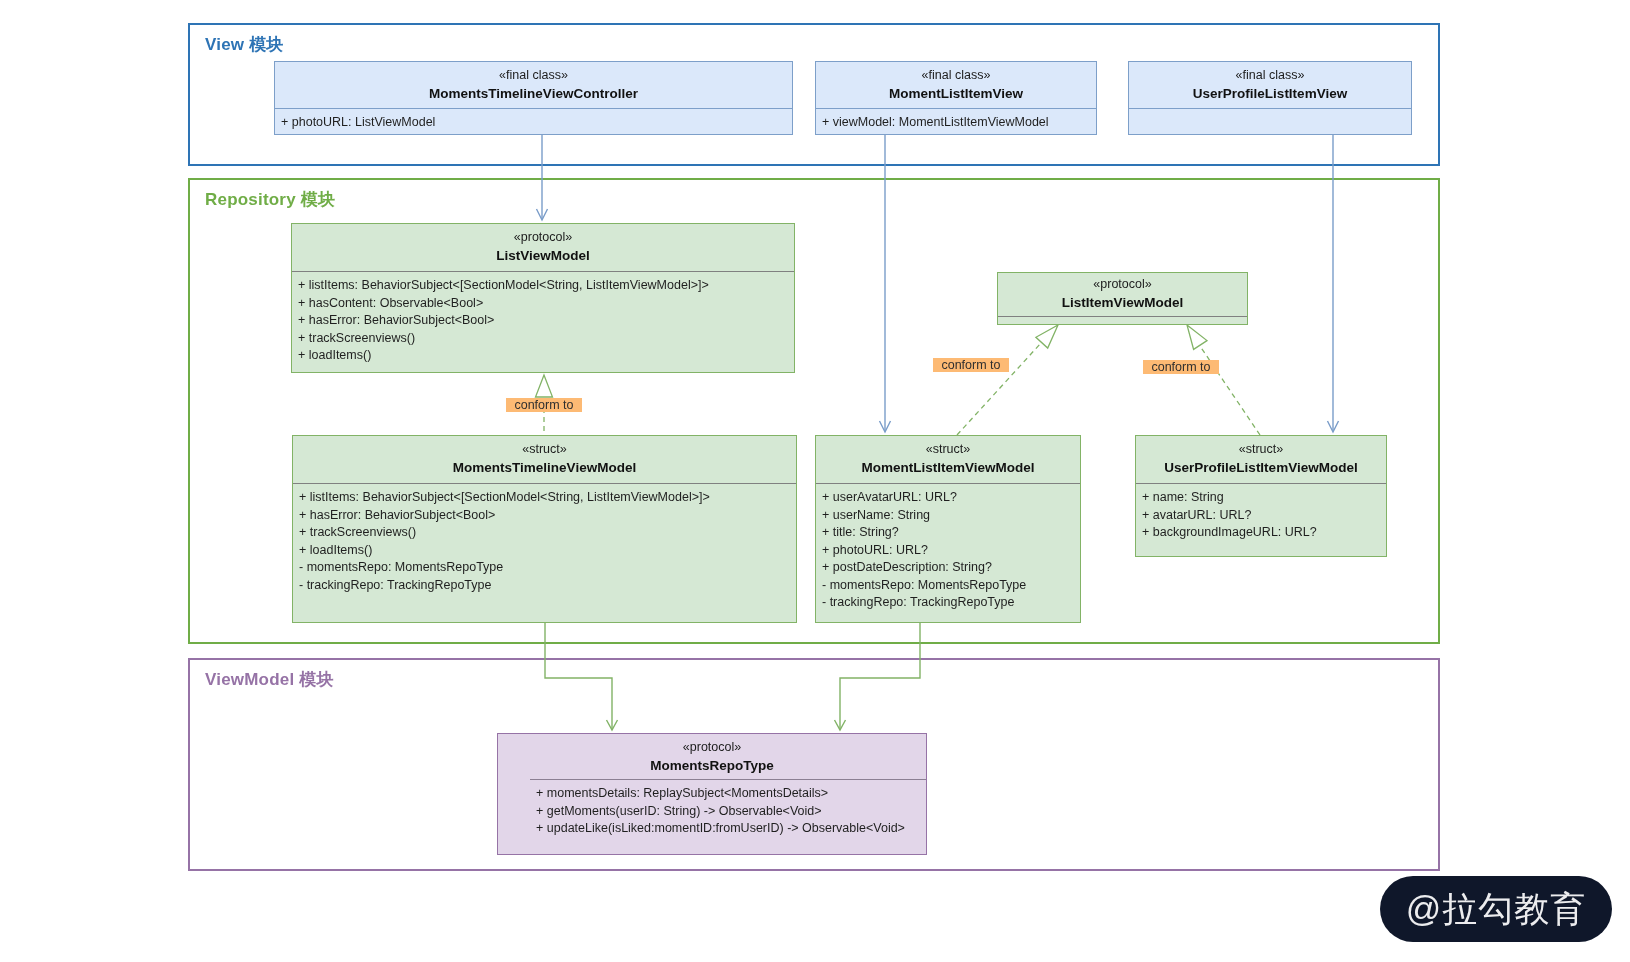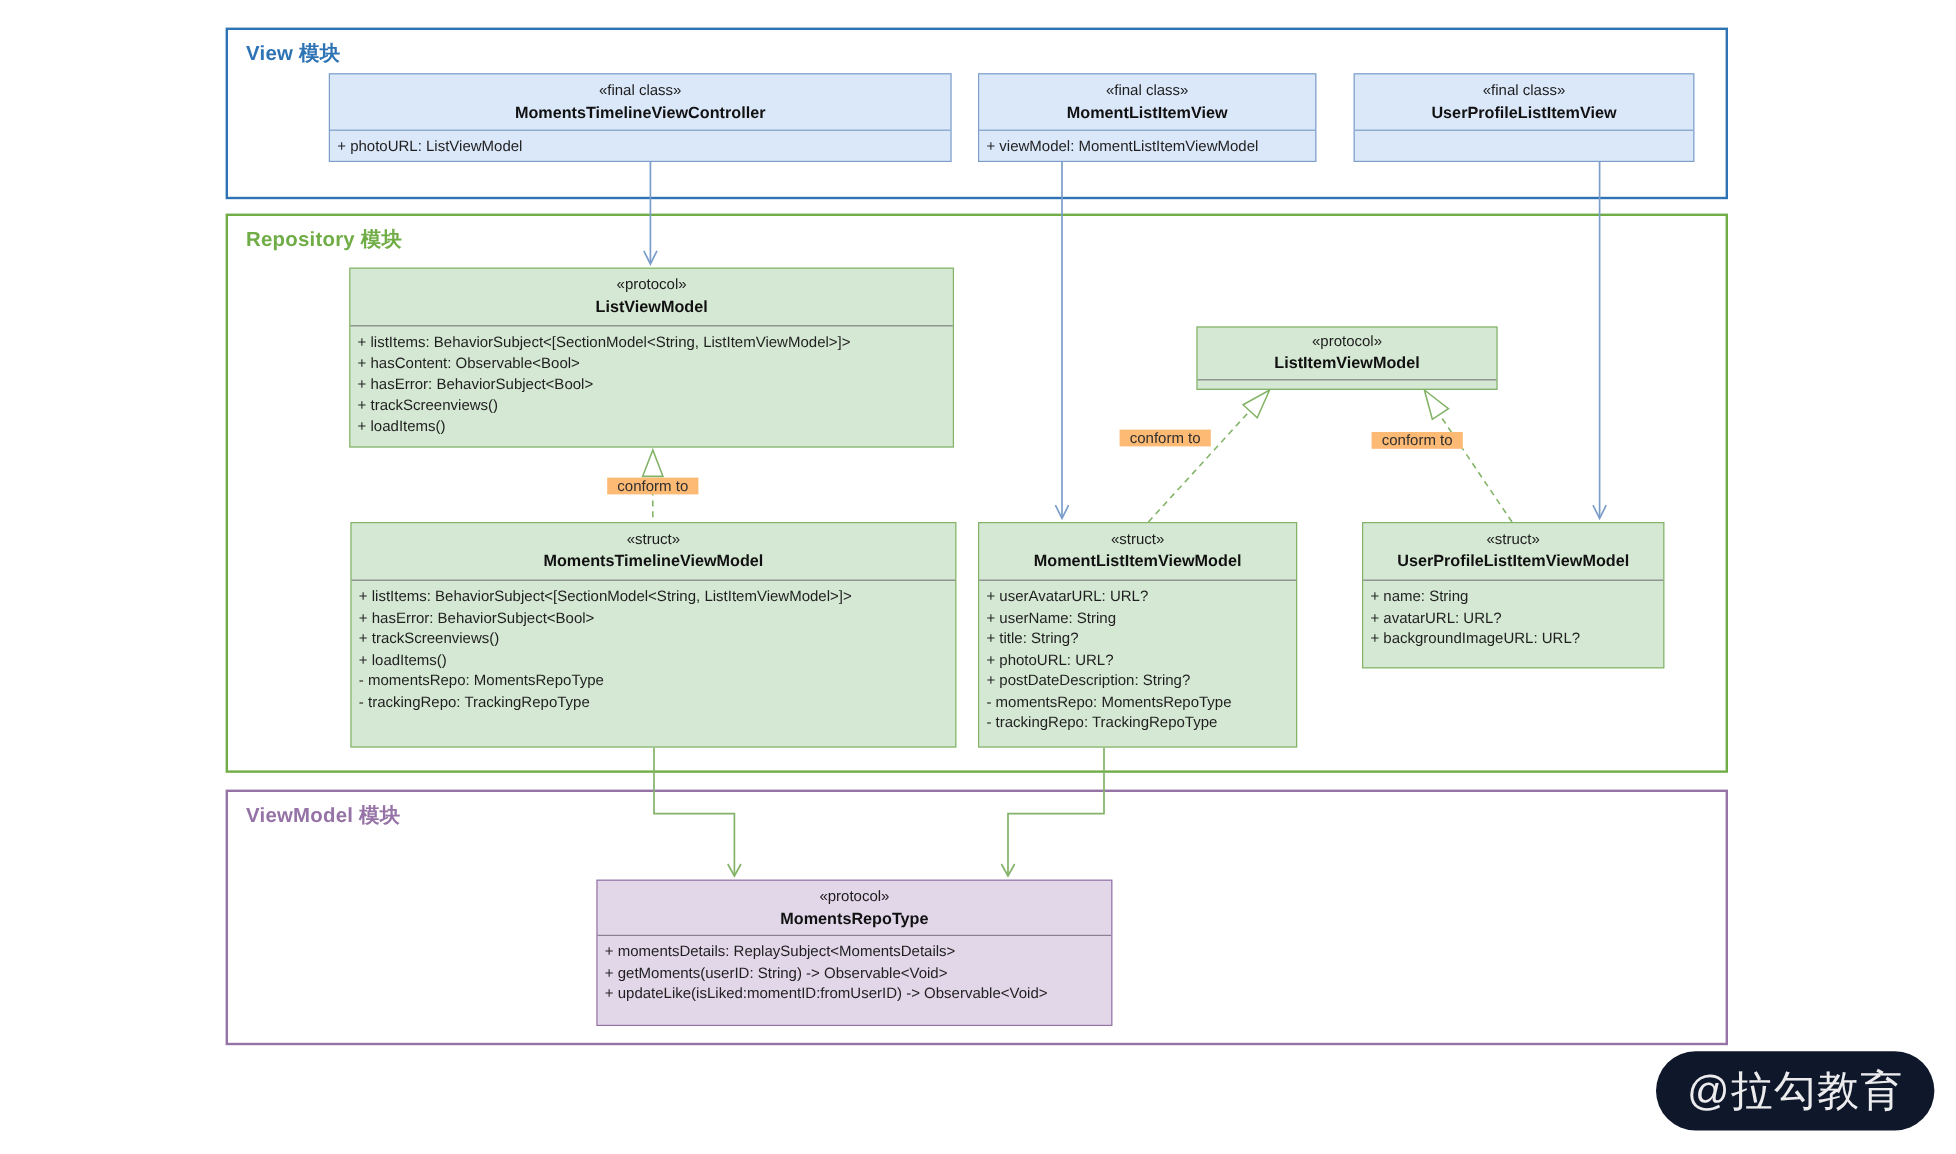--- a/index.html
+++ b/index.html
@@ -17,21 +17,21 @@
   .blue{background:#dbe8fa;border:1px solid #7d9fc9;}
   .green{background:#d5e8d4;border:1px solid #82b366;}
   .purple{background:#e2d6e9;border:1px solid #9673a6;}
   .uml-head{text-align:center;padding-top:5px;flex:0 0 auto;}
   .stereo{font-size:12.5px;color:#1c1c1c;line-height:17px;text-align:center;}
   .cname{font-size:13.5px;font-weight:bold;color:#111;line-height:19px;}
   .uml-attrs{flex:1 1 auto;padding:5px 6px 0 6px;font-size:12.5px;line-height:17.5px;
              color:#1f1f1f;white-space:nowrap;text-align:left;}
   .sep-blue{border-top:1px solid #7d9fc9;}
   .sep-gray{border-top:1px solid #808080;}
-  .sep-purple{border-top:1px solid #8b7f93;}
+  .sep-purple{border-top:1px solid #8b7f93;margin-left:32px;}
   .attr{height:17.5px;}
   .lvm-strip1{flex:0 0 auto;height:7px;border-top:1px solid #808080;}
   .lvm-strip2{flex:0 0 auto;height:4px;border-top:1px solid #82b366;}
   .conform-label{position:absolute;width:76px;text-align:center;font-size:12.5px;color:#2f2f2f;
                  background:#fdba74;line-height:14px;}
   #connector-layer{position:absolute;left:0;top:0;width:1630px;height:962px;pointer-events:none;}
   .watermark{position:absolute;left:1380px;top:876px;width:232px;height:66px;border-radius:34px;
              background:#0f172a;color:rgba(255,255,255,0.92);font-size:35px;display:flex;
              align-items:center;justify-content:center;letter-spacing:1px;}
 </style>

